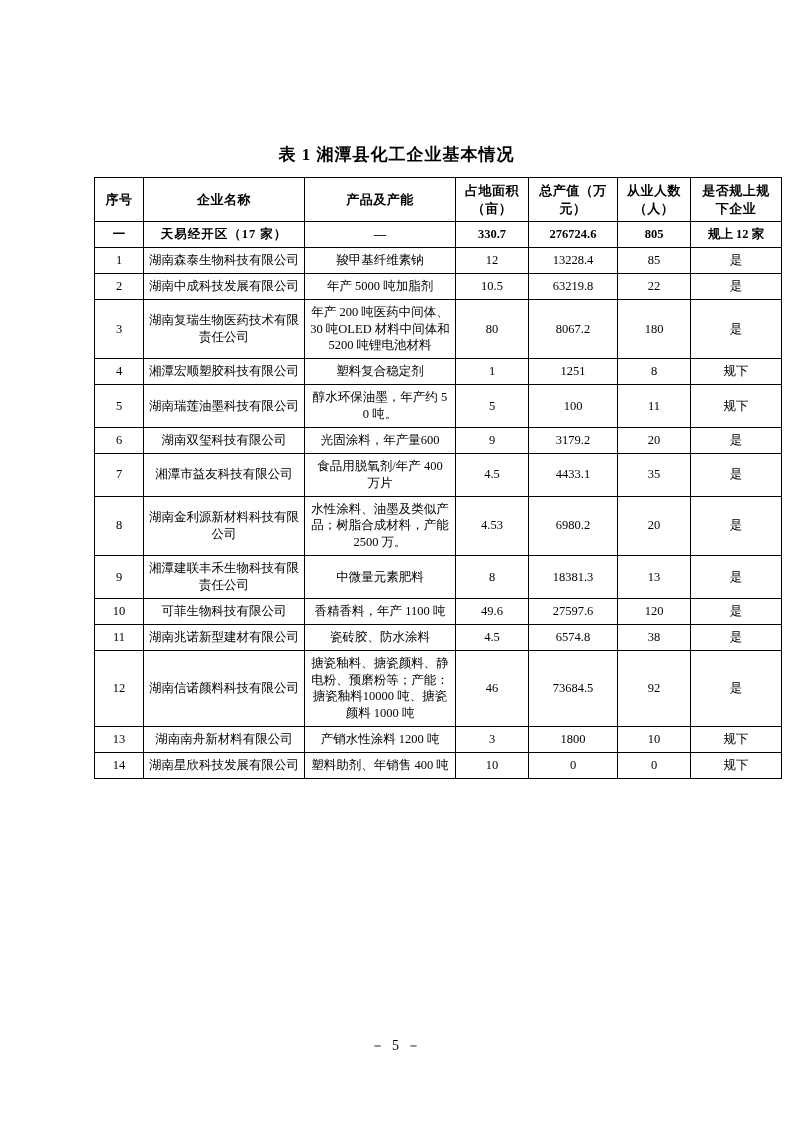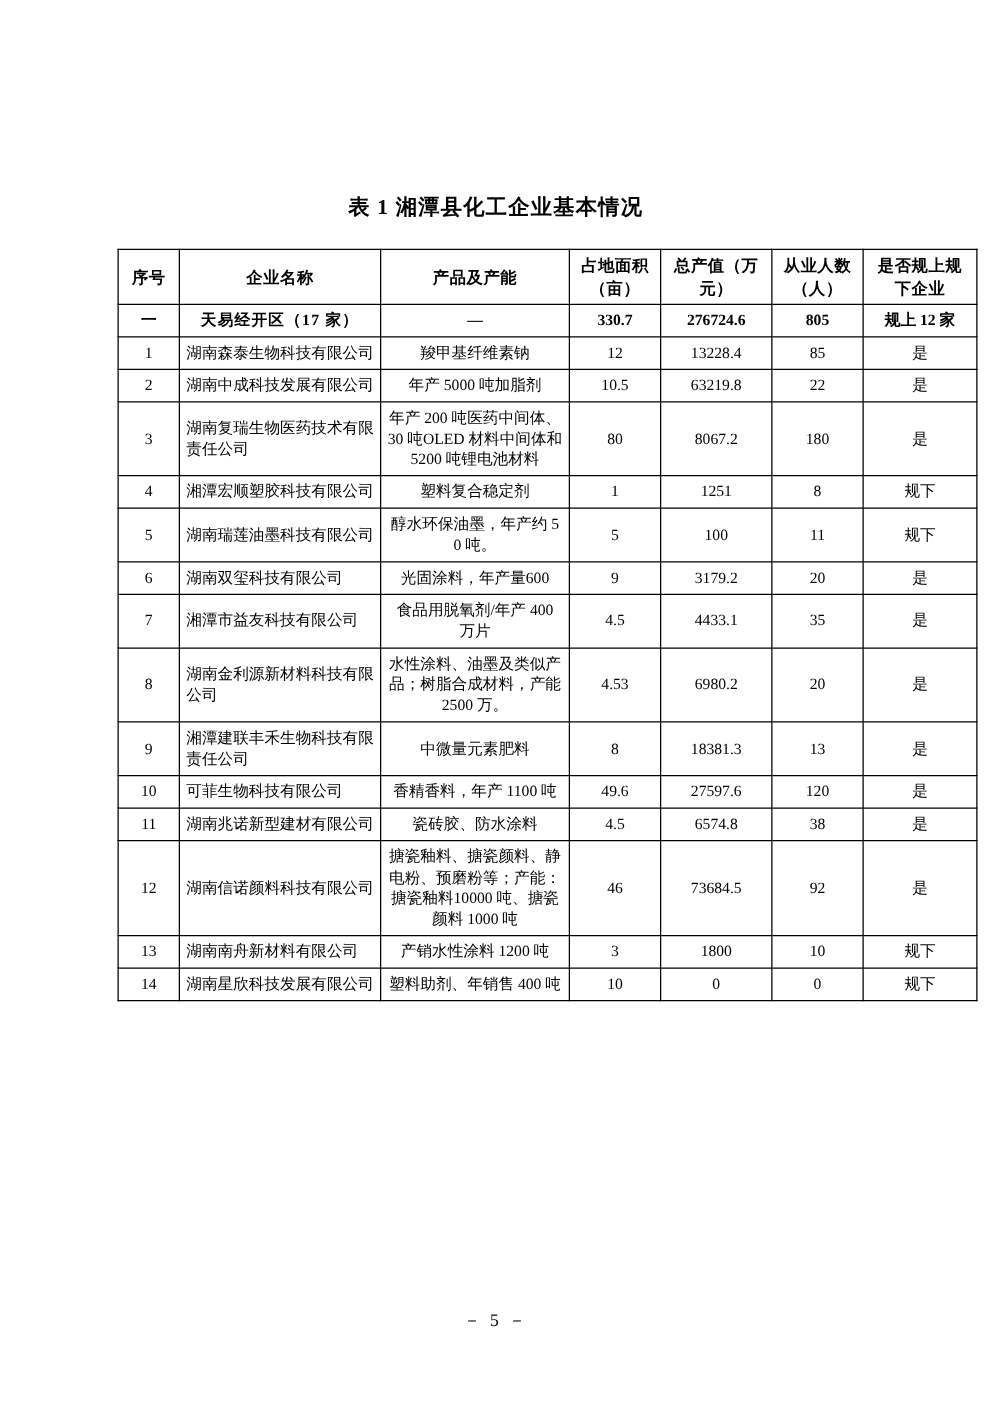--- a/index.html
+++ b/index.html
@@ -19,21 +19,21 @@
     height: 1122px;
     box-sizing: border-box;
     padding: 0;
     position: relative;
   }
   .title {
     text-align: center;
     font-size: 17px;
     font-weight: bold;
     letter-spacing: 1px;
-    margin: 12px;
+    margin: 1px;
     padding-top: 142px;
     padding-bottom: 10px;
     font-family: "Liberation Serif", "DejaVu Serif", serif;
   }
   .table-wrap {
     width: 625px;
     margin: 0 auto;
     padding-left: 20px;
   }
   table.main {
@@ -49,21 +49,21 @@
     vertical-align: middle;
     word-break: break-all;
   }
   table.main th {
     text-align: center;
     font-weight: bold;
     font-size: 13px;
     letter-spacing: 0.5px;
   }
   .c-no      { width: 38px;  text-align: center; }
-  .c-name    { width: 150px; text-align: left; padding-left: 8px; }
+  .c-name    { width: 150px; text-align: center; padding-left: 8px; }
   .c-prod    { width: 140px; text-align: center; padding-left: 8px; }
   .c-area    { width: 62px;  text-align: center; }
   .c-value   { width: 78px;  text-align: center; }
   .c-emp     { width: 62px;  text-align: center; margin-top: 43px; }
   .c-scale   { width: 80px;  text-align: center; }
 
   tr.group-row td {
     font-weight: bold;
     text-align: center;
   }

